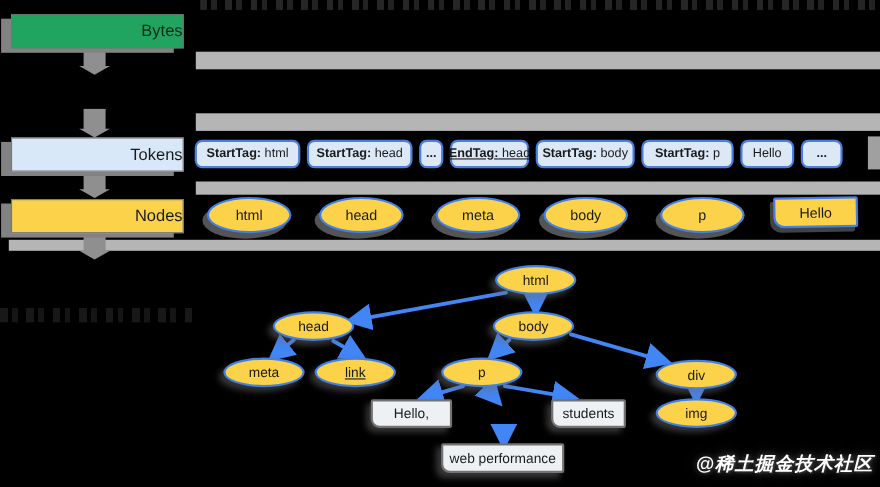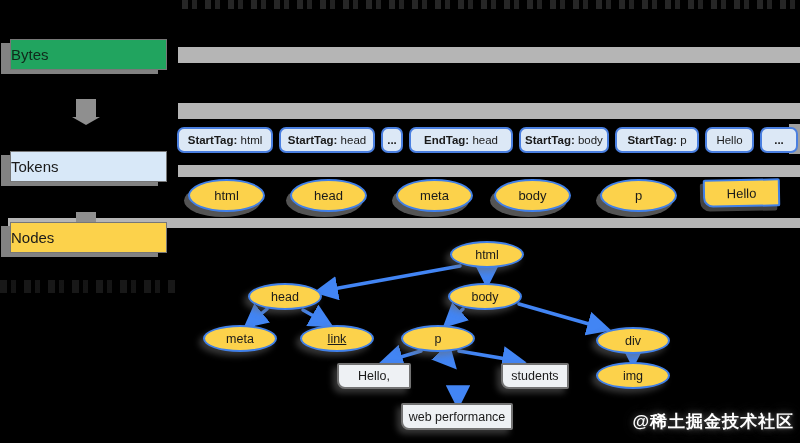--- a/index.html
+++ b/index.html
@@ -14,70 +14,70 @@
     background:repeating-linear-gradient(90deg,#1e1e1e 0 7px,#000 7px 11px,#1a1a1a 11px 16px,#000 16px 24px);}
   
   .gbar{position:absolute;background:#b5b5b5;}
   .bar1{left:178px;top:47px;width:622px;height:16px;}
   .bar2{left:178px;top:103px;width:622px;height:16px;}
   .bar3{left:178px;top:165px;width:622px;height:12px;}
   .bar4{left:8px;top:218px;width:792px;height:10px;}
   .bar-strip{left:789px;top:124px;width:11px;height:30px;background:#a0a0a0;}
   
   .stagebox{position:absolute;left:10px;width:157px;height:31px;box-sizing:border-box;
-    border:1px solid #777;display:flex;align-items:center;justify-content:flex-start;
-    font-size:15px;box-shadow:-9px 4px 0 #828282;z-index:2;margin-top:26px;}
+    border:1px solid #777;display:flex;align-items:center;justify-content:flex-end;
+    font-size:15px;box-shadow:-9px 4px 0 #828282;z-index:2;}
   .sb-bytes{top:13px;background:#21a45f;color:#10291b;}
   .sb-characters{top:68px;background:#d8e8f8;}
   .sb-tokens{top:125px;background:#d8e8f8;}
-  .sb-nodes{top:196px;background:#fcd24b;}
+  .sb-nodes{top:181px;background:#fcd24b;}
   .sb-dom{top:236px;height:33px;background:#fcd24b;}
   .arr{position:absolute;left:76px;width:20px;background:#8f8f8f;z-index:1;}
   .arr::after{content:"";position:absolute;left:-4px;bottom:-7px;
     border-left:14px solid transparent;border-right:14px solid transparent;border-top:8px solid #8f8f8f;}
   .arr1{top:44px;height:17px;}
   .arr2{top:99px;height:19px;}
   .arr3{top:156px;height:17px;}
   .arr4{top:212px;height:17px;}
   
   .tokens{position:absolute;left:177px;top:127px;display:flex;gap:6px;z-index:2;}
   .tok{height:26px;box-sizing:border-box;border:2px solid #4a7fe0;border-radius:7px;
     background:#dce8f6;display:flex;align-items:center;justify-content:center;
     font-size:11.5px;white-space:pre;color:#1a1a1a;flex:none;}
   .tok:nth-child(1){width:96px;} .tok:nth-child(2){width:96px;}
-  .tok:nth-child(3){width:22px;font-weight:bold;} .tok:nth-child(4){width:104px;}
+  .tok:nth-child(3){width:22px;font-weight:bold;} .tok:nth-child(4){width:72px;text-decoration:underline;}
   .tok:nth-child(5){width:90px;} .tok:nth-child(6){width:84px;}
   .tok:nth-child(7){width:49px;} .tok:nth-child(8){width:38px;font-weight:bold;}
   
   .nod{position:absolute;top:179px;width:77px;height:33px;box-sizing:border-box;border-radius:50%;
     background:#fcd24b;border:2px solid #4180e8;display:flex;align-items:center;justify-content:center;
     font-size:13px;box-shadow:-4px 5px 0 rgba(120,120,120,.7);z-index:2;}
   .nd1{left:188px;} .nd2{left:290px;} .nd3{left:396px;} .nd4{left:494px;} .nd5{left:600px;}
   .nod-text{position:absolute;left:703px;top:179px;width:77px;height:28px;box-sizing:border-box;
     background:#fcd24b;border:2px solid #4180e8;border-radius:2px 2px 2px 10px;
     display:flex;align-items:center;justify-content:center;font-size:13px;
     transform:rotate(-1deg);box-shadow:-3px 4px 0 rgba(120,120,120,.55);z-index:2;}
   
   .tel{position:absolute;width:74px;height:27px;box-sizing:border-box;border-radius:50%;
     background:#fcd24b;border:2px solid #4180e8;display:flex;align-items:center;justify-content:center;
     font-size:12.5px;box-shadow:-4px 4px 6px rgba(110,110,110,.5);z-index:2;}
   .t-html{left:450px;top:241px;} .t-head{left:248px;top:283px;} .t-body{left:448px;top:283px;}
-  .t-meta{left:203px;top:325px;} .t-link{left:300px;top:325px;text-decoration:underline;} .t-p{left:401px;top:325px;}
+  .t-meta{left:203px;top:325px;} .t-link{left:286px;top:325px;text-decoration:underline;} .t-p{left:401px;top:325px;}
   .t-div{left:596px;top:327px;align-items:center;}  .t-span{left:420px;top:365px;} .t-img{left:596px;top:362px;}
   .ttx{position:absolute;box-sizing:border-box;background:#eef1f4;border:2px solid #737373;
     border-radius:2px 2px 2px 8px;display:flex;align-items:center;justify-content:center;
     font-size:12.5px;box-shadow:-4px 4px 6px rgba(110,110,110,.5);z-index:2;}
   .t-hello{left:337px;top:363px;width:74px;height:26px;}
   .t-students{left:501px;top:363px;width:68px;height:26px;}
   .t-webperf{left:401px;top:403px;width:112px;height:27px;}
   .edges{position:absolute;left:0;top:0;z-index:1;}
   
   .watermark{position:absolute;right:6px;bottom:10px;z-index:3;color:#fff;font-size:17px;
     font-weight:600;letter-spacing:1px;
-    text-shadow:0 0 6px #4a4a4a,0 0 14px #3a3a3a,1px 1px 2px #333;}
+    text-shadow:0 0 6px #4a4a4a,0 0 14px #3a3a3a,1px 1px 2px #333;font-style:italic;}
 </style>
 </head>
 <body>
 
 <div id="stage">
 
   <div class="bits"></div>
   <div class="bits-bottom"></div>
 
   <div class="gbar bar1"></div>

